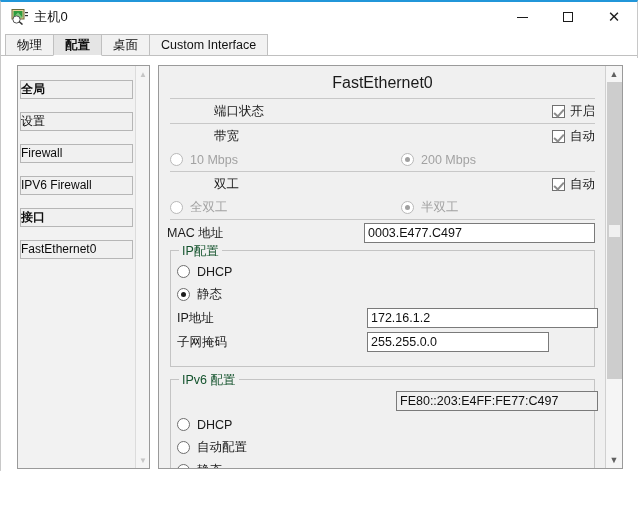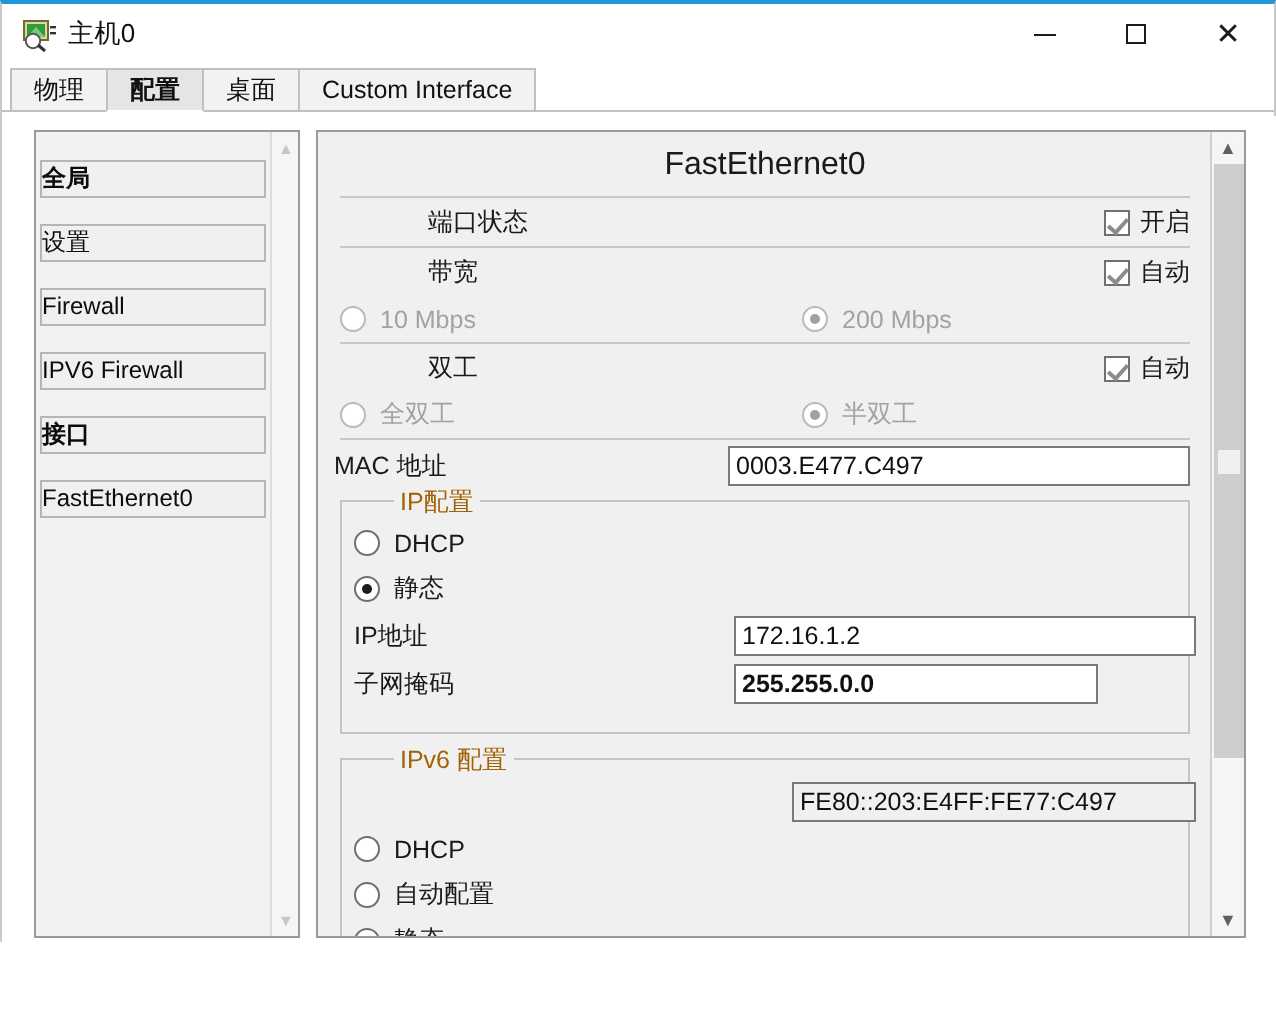--- a/index.html
+++ b/index.html
@@ -23,21 +23,21 @@
 
   
   .titlebar {
     position: relative;
     height: 30px;
     background: #ffffff;
     display: flex;
     align-items: center;
   }
   .title-left {
-    display: flex; align-items: center;
+    display: flex; 
     padding-left: 9px;
     gap: 6px;
   }
   .app-icon { width: 18px; height: 17px; position: relative; display:block; }
   .title-text {
     font-size: 13px;
     color: #101010;
     letter-spacing: .2px;
   }
   .win-buttons {
@@ -249,25 +249,25 @@
 
   
   .group {
     position: relative;
     margin: 4px 3px 0 3px;
     border: 1px solid #c4c4c4;
     padding: 9px 6px 6px 6px;
   }
   .group-title {
     position: absolute;
-    top: -8px; left: 26px;
+    top: -8px; left: 8px;
     background: #f0f0f0;
     padding: 0 3px;
     font-size: 12.5px;
-    color: #a16207;
+    color: #14532d;
   }
   .field-row {
     position: relative;
     display: flex;
     align-items: center;
     height: 24px;
   }
   .field-row .lbl { font-size: 12.5px; color: #1a1a1a; white-space: nowrap; }
 
   
@@ -447,21 +447,21 @@
               <span class="rtxt">静态</span>
             </span>
           </div>
 
           <div class="field-row">
             <span class="lbl">IP地址</span>
             <span class="tinput" style="position:absolute; left:190px; width:231px;">172.16.1.2</span>
           </div>
           <div class="field-row">
             <span class="lbl">子网掩码</span>
-            <span class="tinput" style="position:absolute; left:190px; width:182px;font-weight:bold;">255.255.0.0</span>
+            <span class="tinput" style="position:absolute; left:190px; width:182px;">255.255.0.0</span>
           </div>
           <div style="height:6px;"></div>
         </div>
 
         <div class="group" style="margin-top:12px;">
           <span class="group-title">IPv6 配置</span>
 
           <div class="field-row">
             <span class="tinput" style="position:absolute; left:219px; width:202px; background:#f0f0f0;">FE80::203:E4FF:FE77:C497</span>
           </div>

